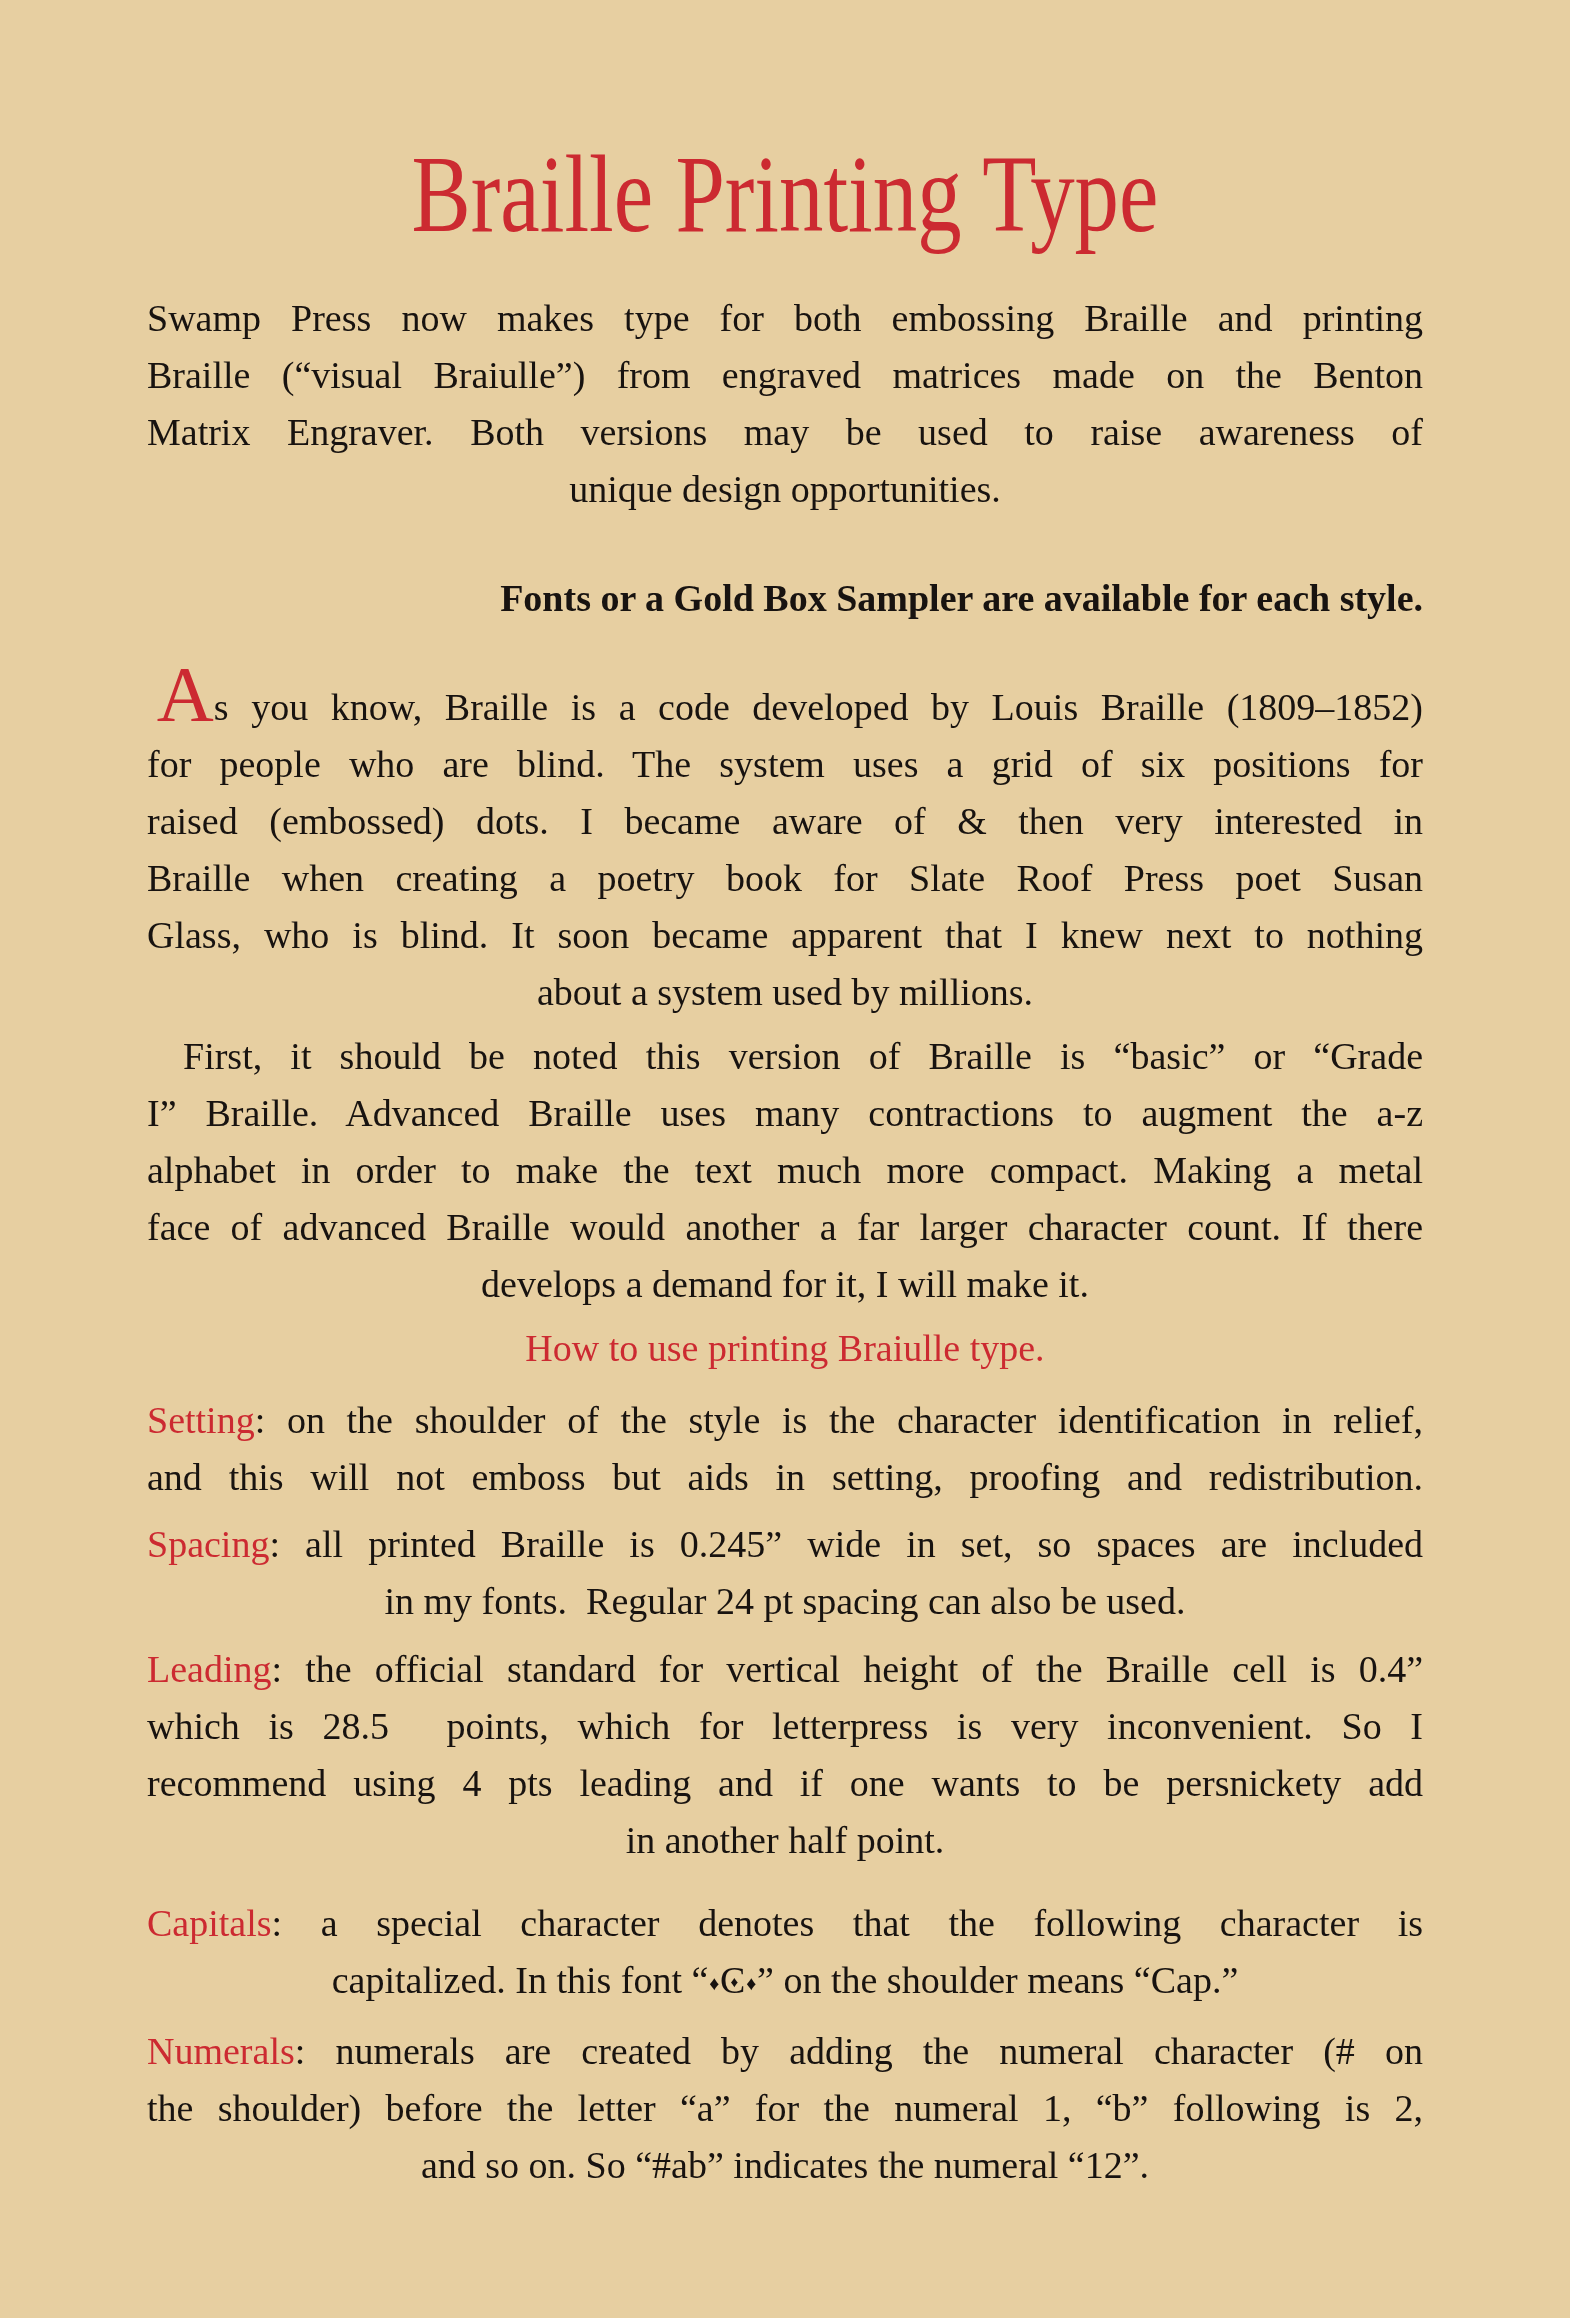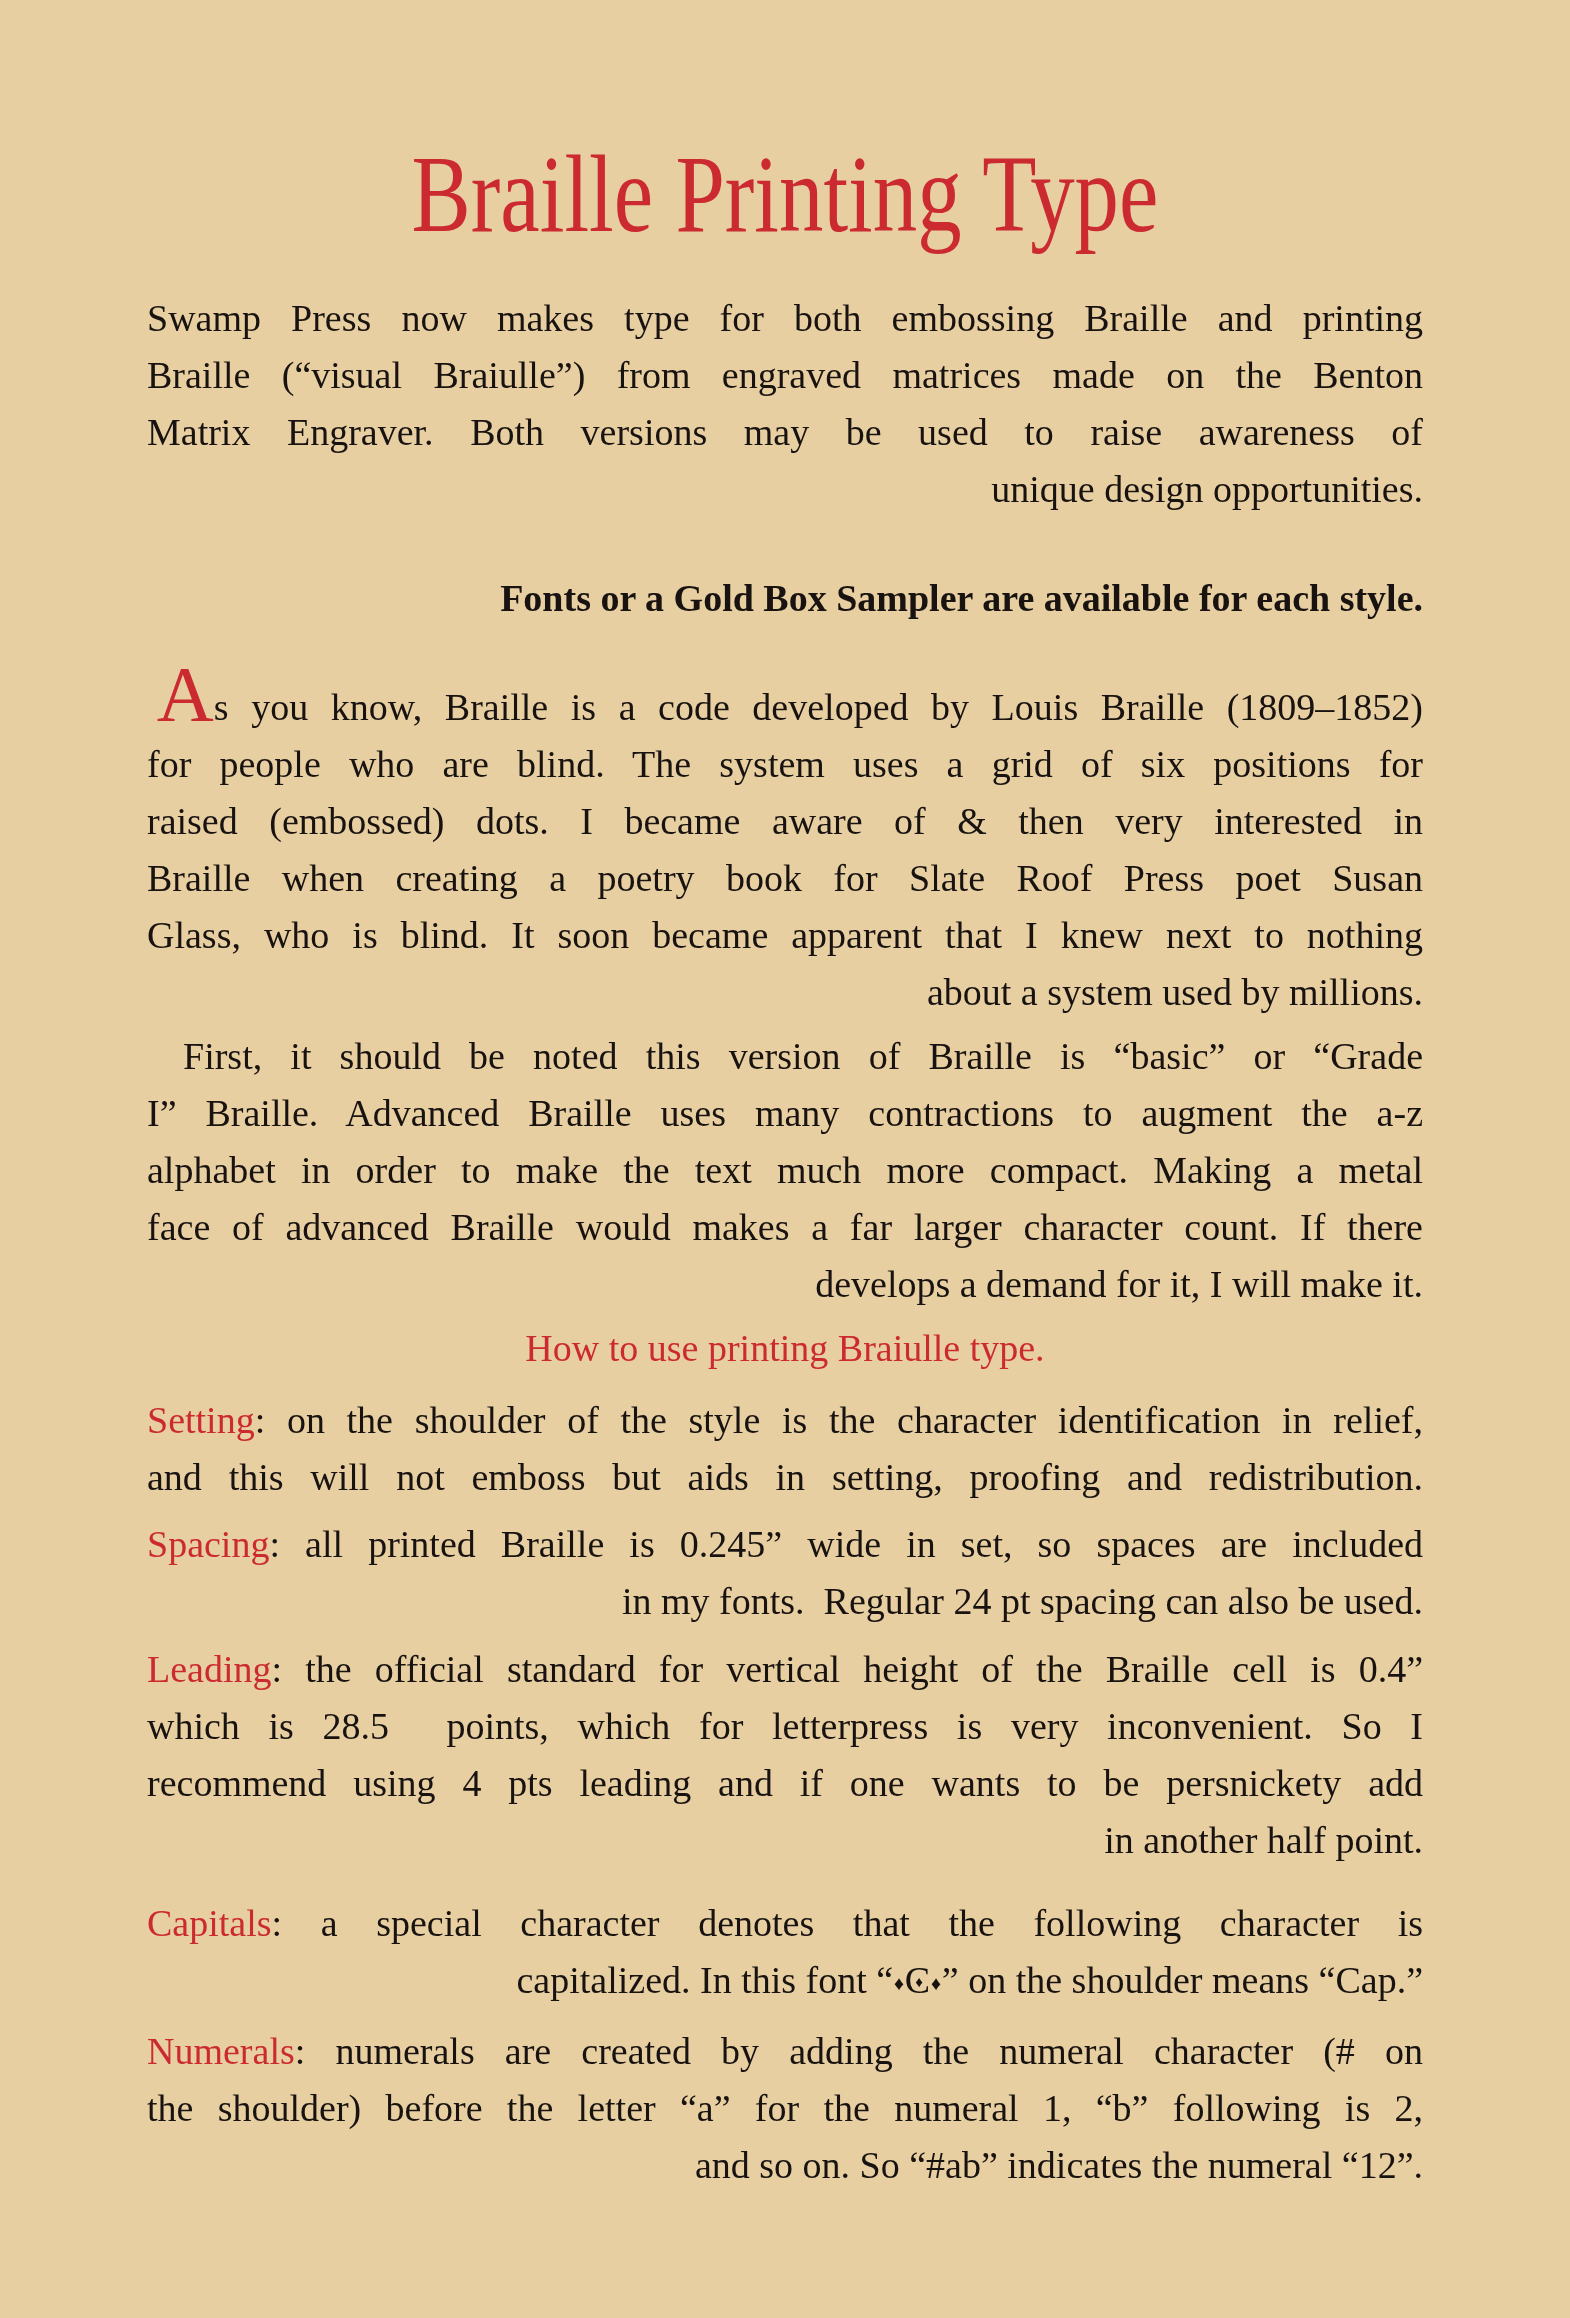--- a/index.html
+++ b/index.html
@@ -34,21 +34,21 @@
     white-space:nowrap;
   }
   .bodytext{
     font-size:38px;
     line-height:57px;
   }
   .jline{
     text-align:justify;
     text-align-last:justify;
   }
-  .lline{ text-align:right; }
+  .lline{ text-align:center; }
   .cline{ text-align:right;font-weight:bold; }
   .tight{ word-spacing:-0.11em; }
   .semitight{ word-spacing:-0.04em; }
   .indent-sm{ padding-left:9.8px; }
   .indent-first{ padding-left:36px; }
   .red{ color:var(--accent); }
   .dropcap{
     color:var(--accent);
     font-size:79px;
     line-height:0;
@@ -108,21 +108,21 @@
     <div class="jline">raised (embossed) dots. I became aware of &amp; then very interested in</div>
     <div class="jline">Braille when creating a poetry book for Slate Roof Press poet Susan</div>
     <div class="jline">Glass, who is blind. It soon became apparent that I knew next to nothing</div>
     <div class="lline">about a system used by millions.</div>
   </section>
 
   <section class="bodytext mt-grade">
     <div class="jline indent-first">First, it should be noted this version of Braille is “basic” or “Grade</div>
     <div class="jline">I” Braille. Advanced Braille uses many contractions to augment the a-z</div>
     <div class="jline">alphabet in order to make the text much more compact. Making a metal</div>
-    <div class="jline semitight">face of advanced Braille would makes a far larger character count. If there</div>
+    <div class="jline semitight">face of advanced Braille would another a far larger character count. If there</div>
     <div class="lline">develops a demand for it, I will make it.</div>
   </section>
 
   <h2 class="heading-red mt-heading">How to use printing Braiulle type.</h2>
 
   <section class="bodytext mt-setting">
     <div class="jline tight"><span class="red">Setting</span><span>: on the shoulder of the style is the character identification in relief,</span></div>
     <div class="jline">and this will not emboss but aids in setting, proofing and redistribution.</div>
   </section>
 

